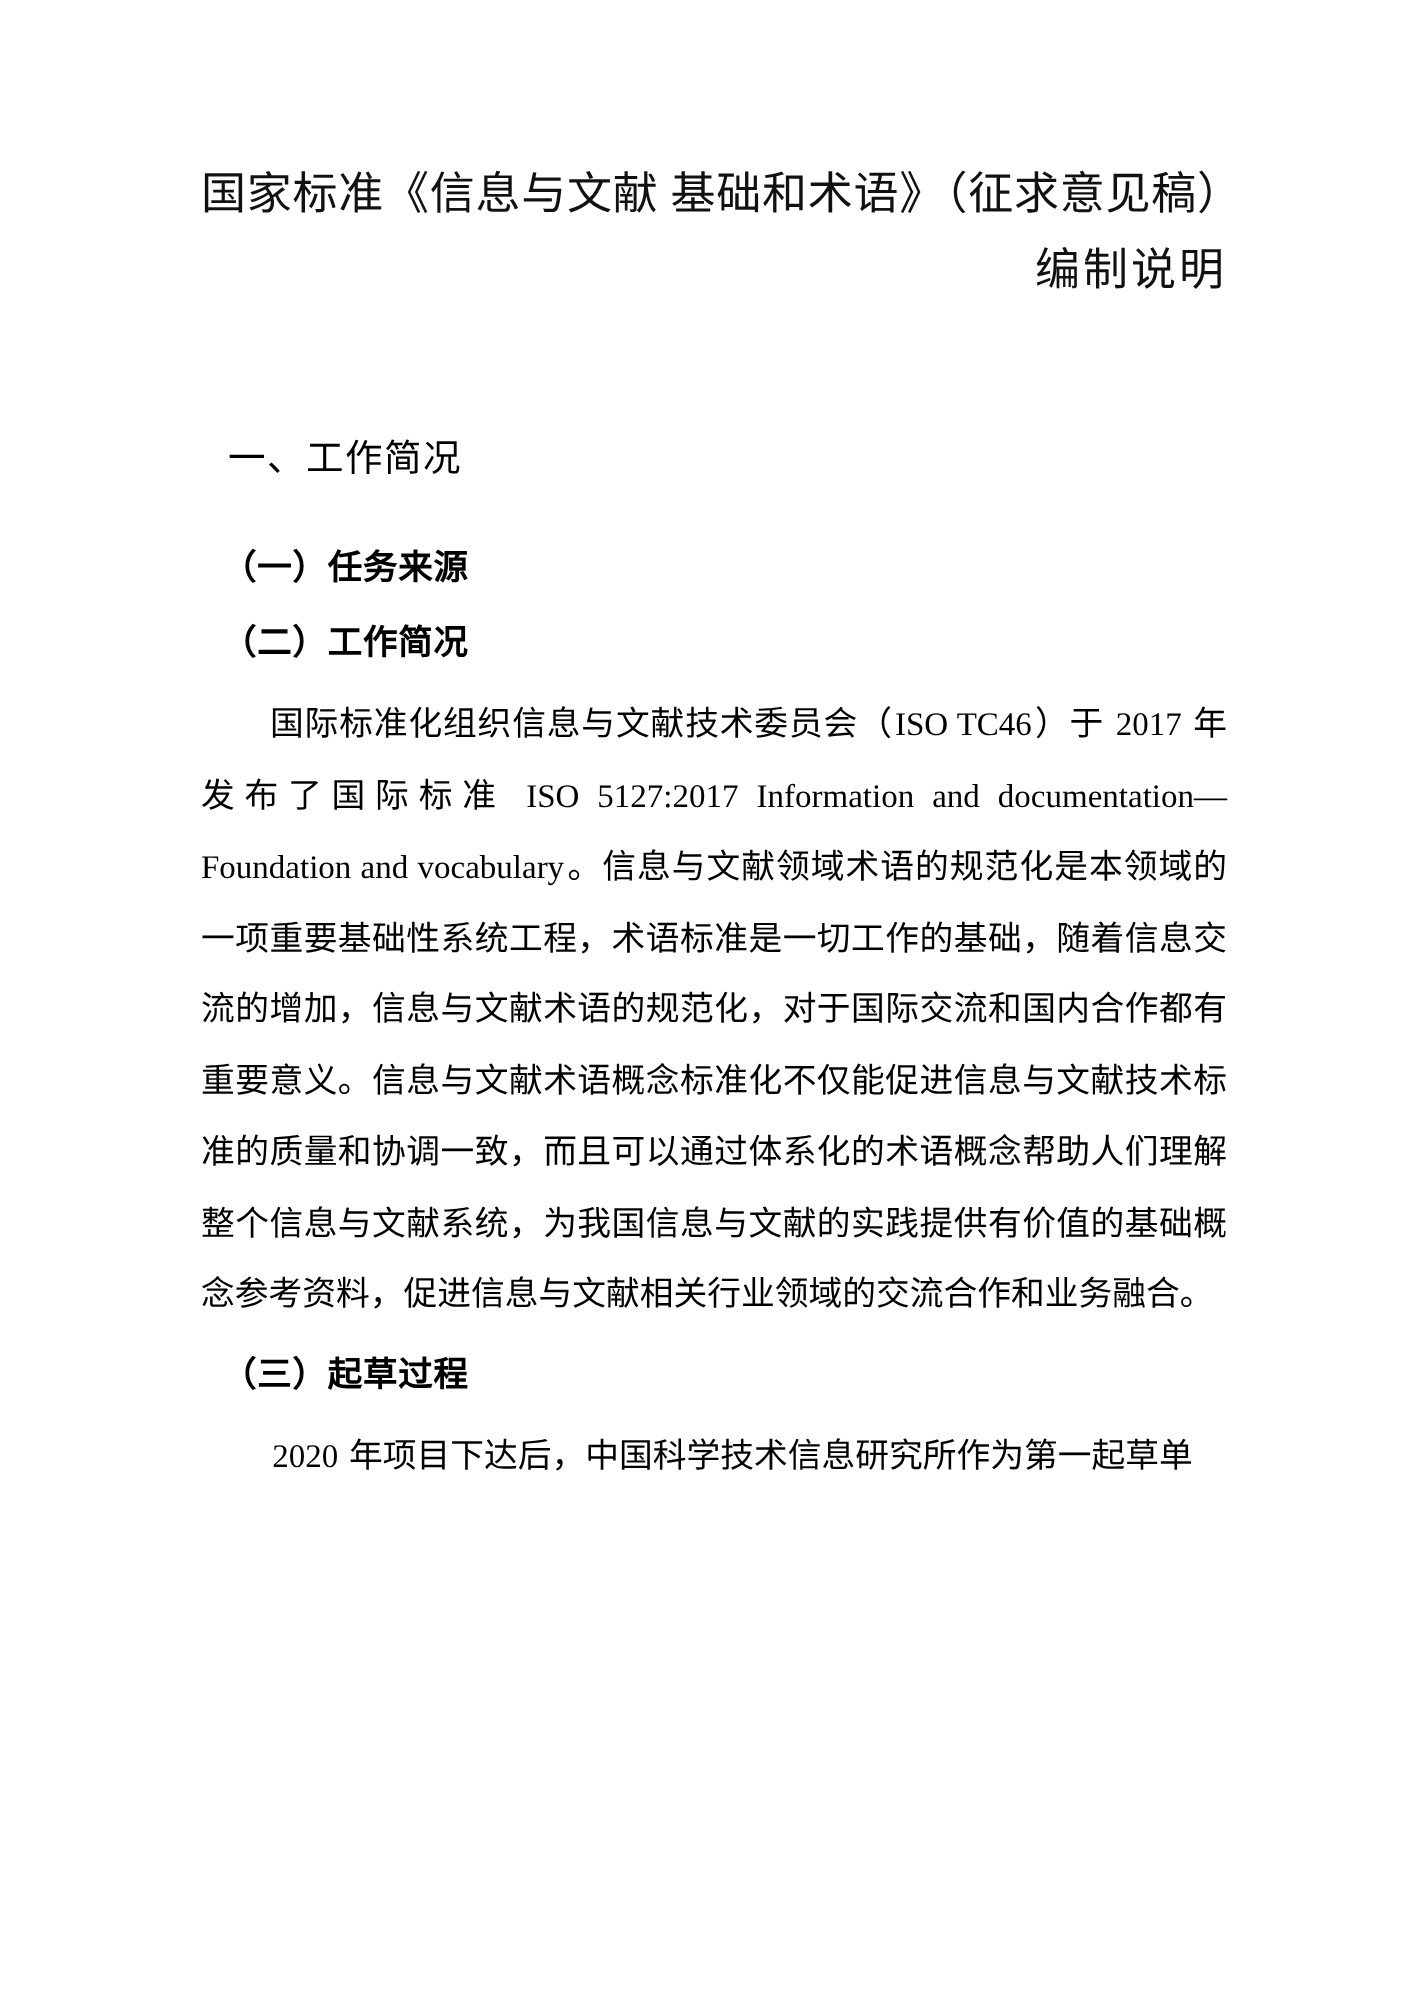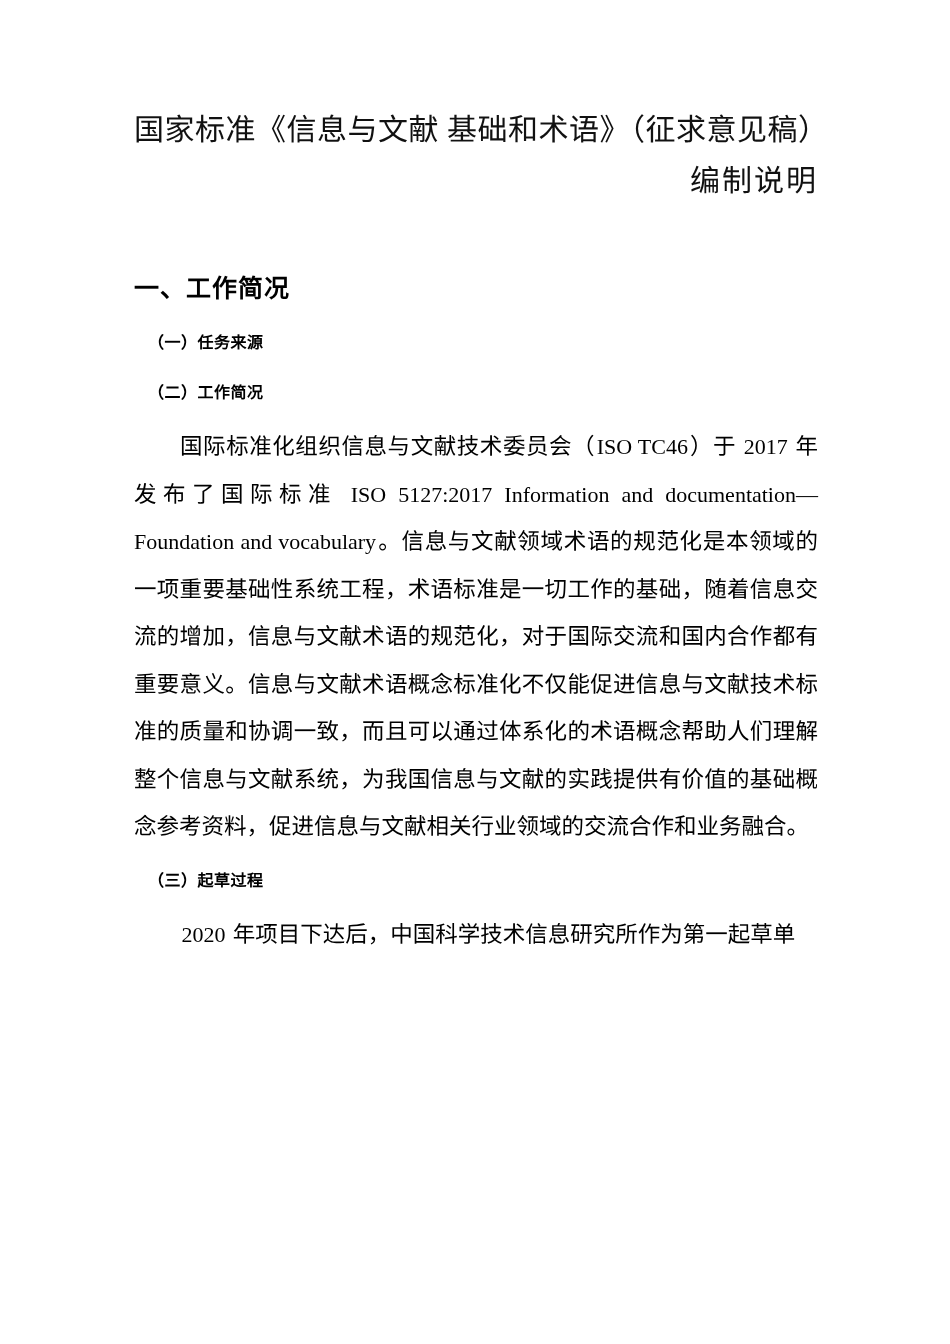--- a/index.html
+++ b/index.html
@@ -52,32 +52,32 @@
     display: block;
     white-space: nowrap;
   }
   .doc-title .title-line.line2 {
     letter-spacing: 2px;
     text-align: right;
   }
 
   
   .h1-section {
-    margin: 0;
+    margin: 18px;
     padding-top: 63px;
     font-size: 25px;
     line-height: 40px;
-    font-weight: bold;
+    font-weight: normal;
     letter-spacing: 1px;
     text-indent: 0;
   }
   .h2-section {
     margin: 0;
     padding-top: 14px;
-    font-size: 16px;
+    font-size: 23px;
     line-height: 40px;
     font-weight: bold;
     text-indent: 14px;
     letter-spacing: 0.5px;
   }
   .h2-section.tight {
     padding-top: 10px;
   }
 
   

